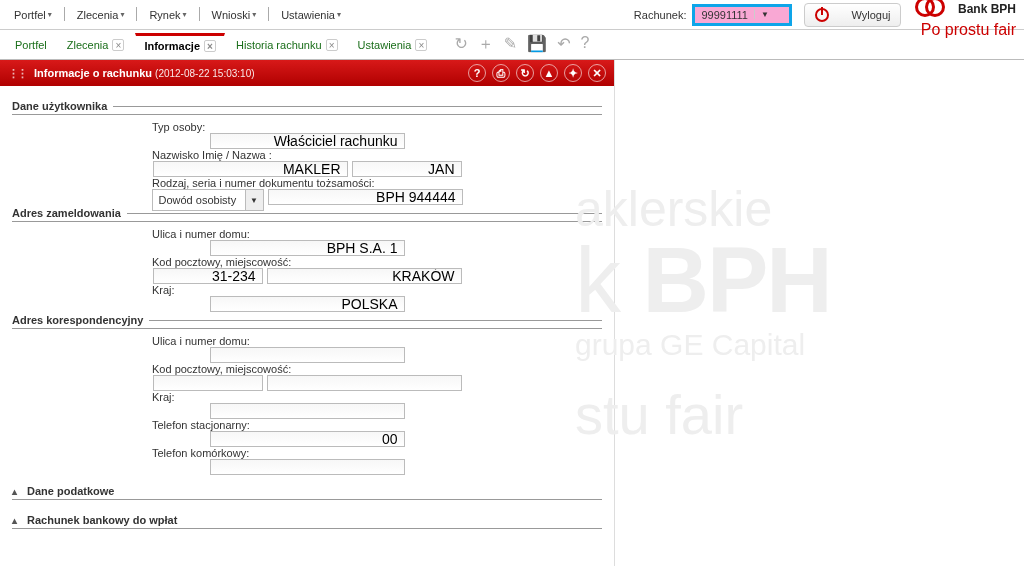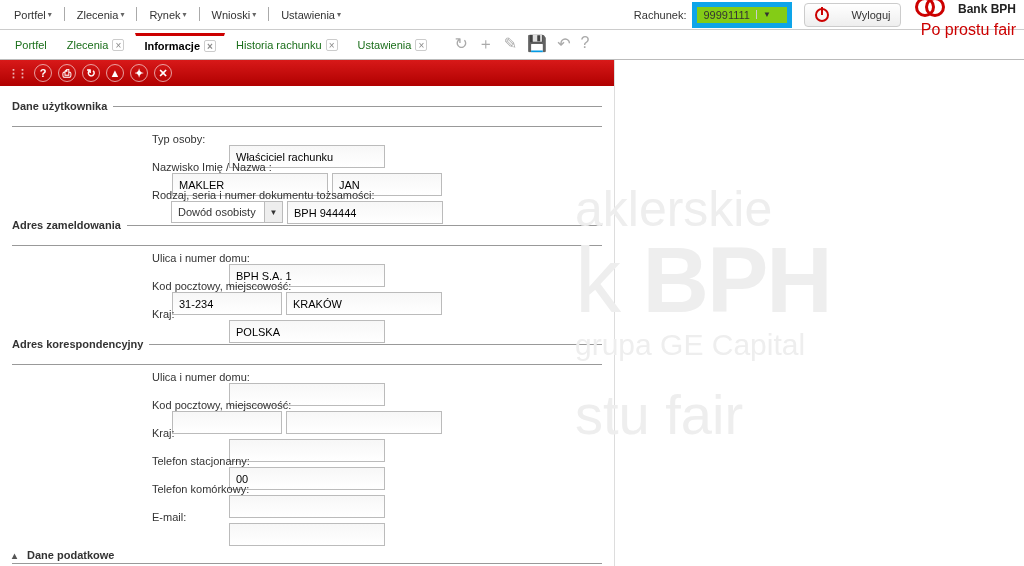--- a/index.html
+++ b/index.html
@@ -4,21 +4,21 @@
 <style>
   * { box-sizing: border-box; margin: 0; padding: 0; }
   body { font-family: Arial, sans-serif; font-size: 11px; color: #333; background: #fff; width: 1024px; height: 566px; overflow: hidden; position: relative; }
   .top-bar { display: flex; align-items: center; padding: 4px 8px; border-bottom: 1px solid #ccc; height: 30px; }
   .menu { display: flex; gap: 4px; }
   .menu-item { padding: 2px 6px; cursor: pointer; display: flex; align-items: center; gap: 2px; }
   .menu-item::after { content: "▾"; font-size: 8px; color: #666; }
   .menu-sep { width: 1px; height: 14px; background: #aaa; margin: 0 2px; }
   .spacer { flex: 1; }
   .account-label { margin-right: 6px; }
-  .account-select { display: inline-flex; align-items: center; border: 5px solid #0ea5e9; background: #84cc16; padding: 2px 6px; min-width: 100px; }
+  .account-select { display: inline-flex; align-items: center; border: 3px solid #0ea5e9; background: #f9a8d4; padding: 2px 6px; min-width: 100px; }
   .account-select .arrow { border-left: 1px solid #ccc; padding-left: 6px; margin-left: 6px; font-size: 8px; }
   .logout-btn { display: inline-flex; align-items: center; gap: 22px; border: 1px solid #ccc; border-radius: 4px; padding: 4px 10px; margin-left: 12px; background: linear-gradient(#fff,#eee); cursor: pointer; }
   .logout-btn .pwr { width: 14px; height: 14px; border: 2px solid #c00; border-radius: 50%; position: relative; }
   .logout-btn .pwr::after { content: ""; position: absolute; top: -3px; left: 50%; width: 2px; height: 8px; background: #c00; transform: translateX(-50%); }
   .logo { margin-left: 14px; text-align: right; line-height: 1.1; }
   .logo-row { display: flex; align-items: center; gap: 6px; justify-content: flex-end; }
   .logo-mark { width: 28px; height: 28px; position: relative; }
   .logo-mark::before, .logo-mark::after { content: ""; position: absolute; border: 3px solid #c00; border-radius: 50%; width: 14px; height: 14px; top: 6px; }
   .logo-mark::before { left: 0; }
   .logo-mark::after { left: 10px; }
@@ -39,27 +39,27 @@
   .right-panel { flex: 1; position: relative; }
 
   .panel-header { background: linear-gradient(#d81919,#b00000); color: #fff; padding: 4px 8px; display: flex; align-items: center; gap: 8px; font-weight: bold; }
   .panel-header .grip { letter-spacing: -2px; color: rgba(255,255,255,0.7); }
   .panel-header .title { flex: 1; }
   .panel-header .ts { font-weight: normal; font-size: 10px; opacity: 0.9; }
   .panel-header .hdr-icons { display: flex; gap: 6px; }
   .hdr-btn { width: 18px; height: 18px; border: 1px solid rgba(255,255,255,0.6); border-radius: 50%; display: flex; align-items: center; justify-content: center; font-size: 11px; cursor: pointer; }
 
   .form-body { padding: 8px 12px; }
-  .section-title { font-weight: bold; margin: 6px 0; border-bottom: 1px solid #999; padding-bottom: 14px; }
+  .section-title { font-weight: bold; margin: 6px 0; border-bottom: 1px solid #999; padding-bottom: 2px; }
   .section-title.inline { display: flex; align-items: center; }
   .section-title.inline::after { content: ""; flex: 1; border-bottom: 1px solid #999; margin-left: 6px; }
   .form-row { display: flex; align-items: center; margin: 4px 0; height: 24px; flex-direction: column; }
   .form-label { width: 310px; }
   .form-field { flex: 1; display: flex; gap: 4px; }
-  .inp { border: 1px solid #bbb; background: linear-gradient(#f7f7f7,#fff); padding: 3px 6px; font-size: 11px; height: 23px; }
+  .inp { border: 1px solid #bbb; background: linear-gradient(#f7f7f7,#fff); padding: 3px 6px; font-size: 14px; height: 16px; text-align: right; }
   .inp.full { flex: 1; }
   .inp.short { width: 110px; }
   .sel { display: flex; align-items: center; border: 1px solid #bbb; height: 22px; }
   .sel .seltxt { padding: 0 6px; width: 92px; }
   .sel .selbtn { width: 18px; text-align: center; border-left: 1px solid #bbb; background: #eee; height: 100%; display: flex; align-items: center; justify-content: center; font-size: 8px; }
 
   .collapse-row { display: flex; align-items: center; gap: 10px; margin-top: 14px; font-weight: bold; cursor: pointer; border-bottom: 1px solid #999; padding-bottom: 2px; }
   .collapse-row .chev { font-size: 10px; color: #555; }
 
   .watermark { position: absolute; top: 120px; left: -40px; right: 0; text-align: left; color: #eee; pointer-events: none; }
@@ -132,20 +132,24 @@
     <span>💾</span>
     <span>↶</span>
     <span>?</span>
   </div>
 </div>
 
 <div class="content">
   <div class="left-panel">
     <div class="panel-header">
       <span class="grip">⋮⋮</span>
+      <span class="title">
+        <span>Informacje o rachunku</span>
+        <span class="ts">(2012-08-22 15:03:10)</span>
+      </span>
       <span class="hdr-icons">
         <span class="hdr-btn">?</span>
         <span class="hdr-btn">⎙</span>
         <span class="hdr-btn">↻</span>
         <span class="hdr-btn">▲</span>
         <span class="hdr-btn">✦</span>
         <span class="hdr-btn">✕</span>
       </span>
     </div>
 
@@ -228,26 +232,20 @@
         <div class="form-field">
             <input class="inp full" value="00" style="">
           </div>
         </div>
       <div class="form-row">
           <div class="form-label">Telefon komórkowy:</div>
         <div class="form-field">
             <input class="inp full" value="" style="">
           </div>
         </div>
-      <div class="form-row">
-          <div class="form-label">E-mail:</div>
-        <div class="form-field">
-            <input class="inp full" value="" style="">
-          </div>
-        </div>
 
       <div class="collapse-row">
           <span class="chev">▴</span>
           <span>Dane podatkowe</span>
         </div>
       <div class="collapse-row">
           <span class="chev">▴</span>
           <span>Rachunek bankowy do wpłat</span>
         </div>
 

